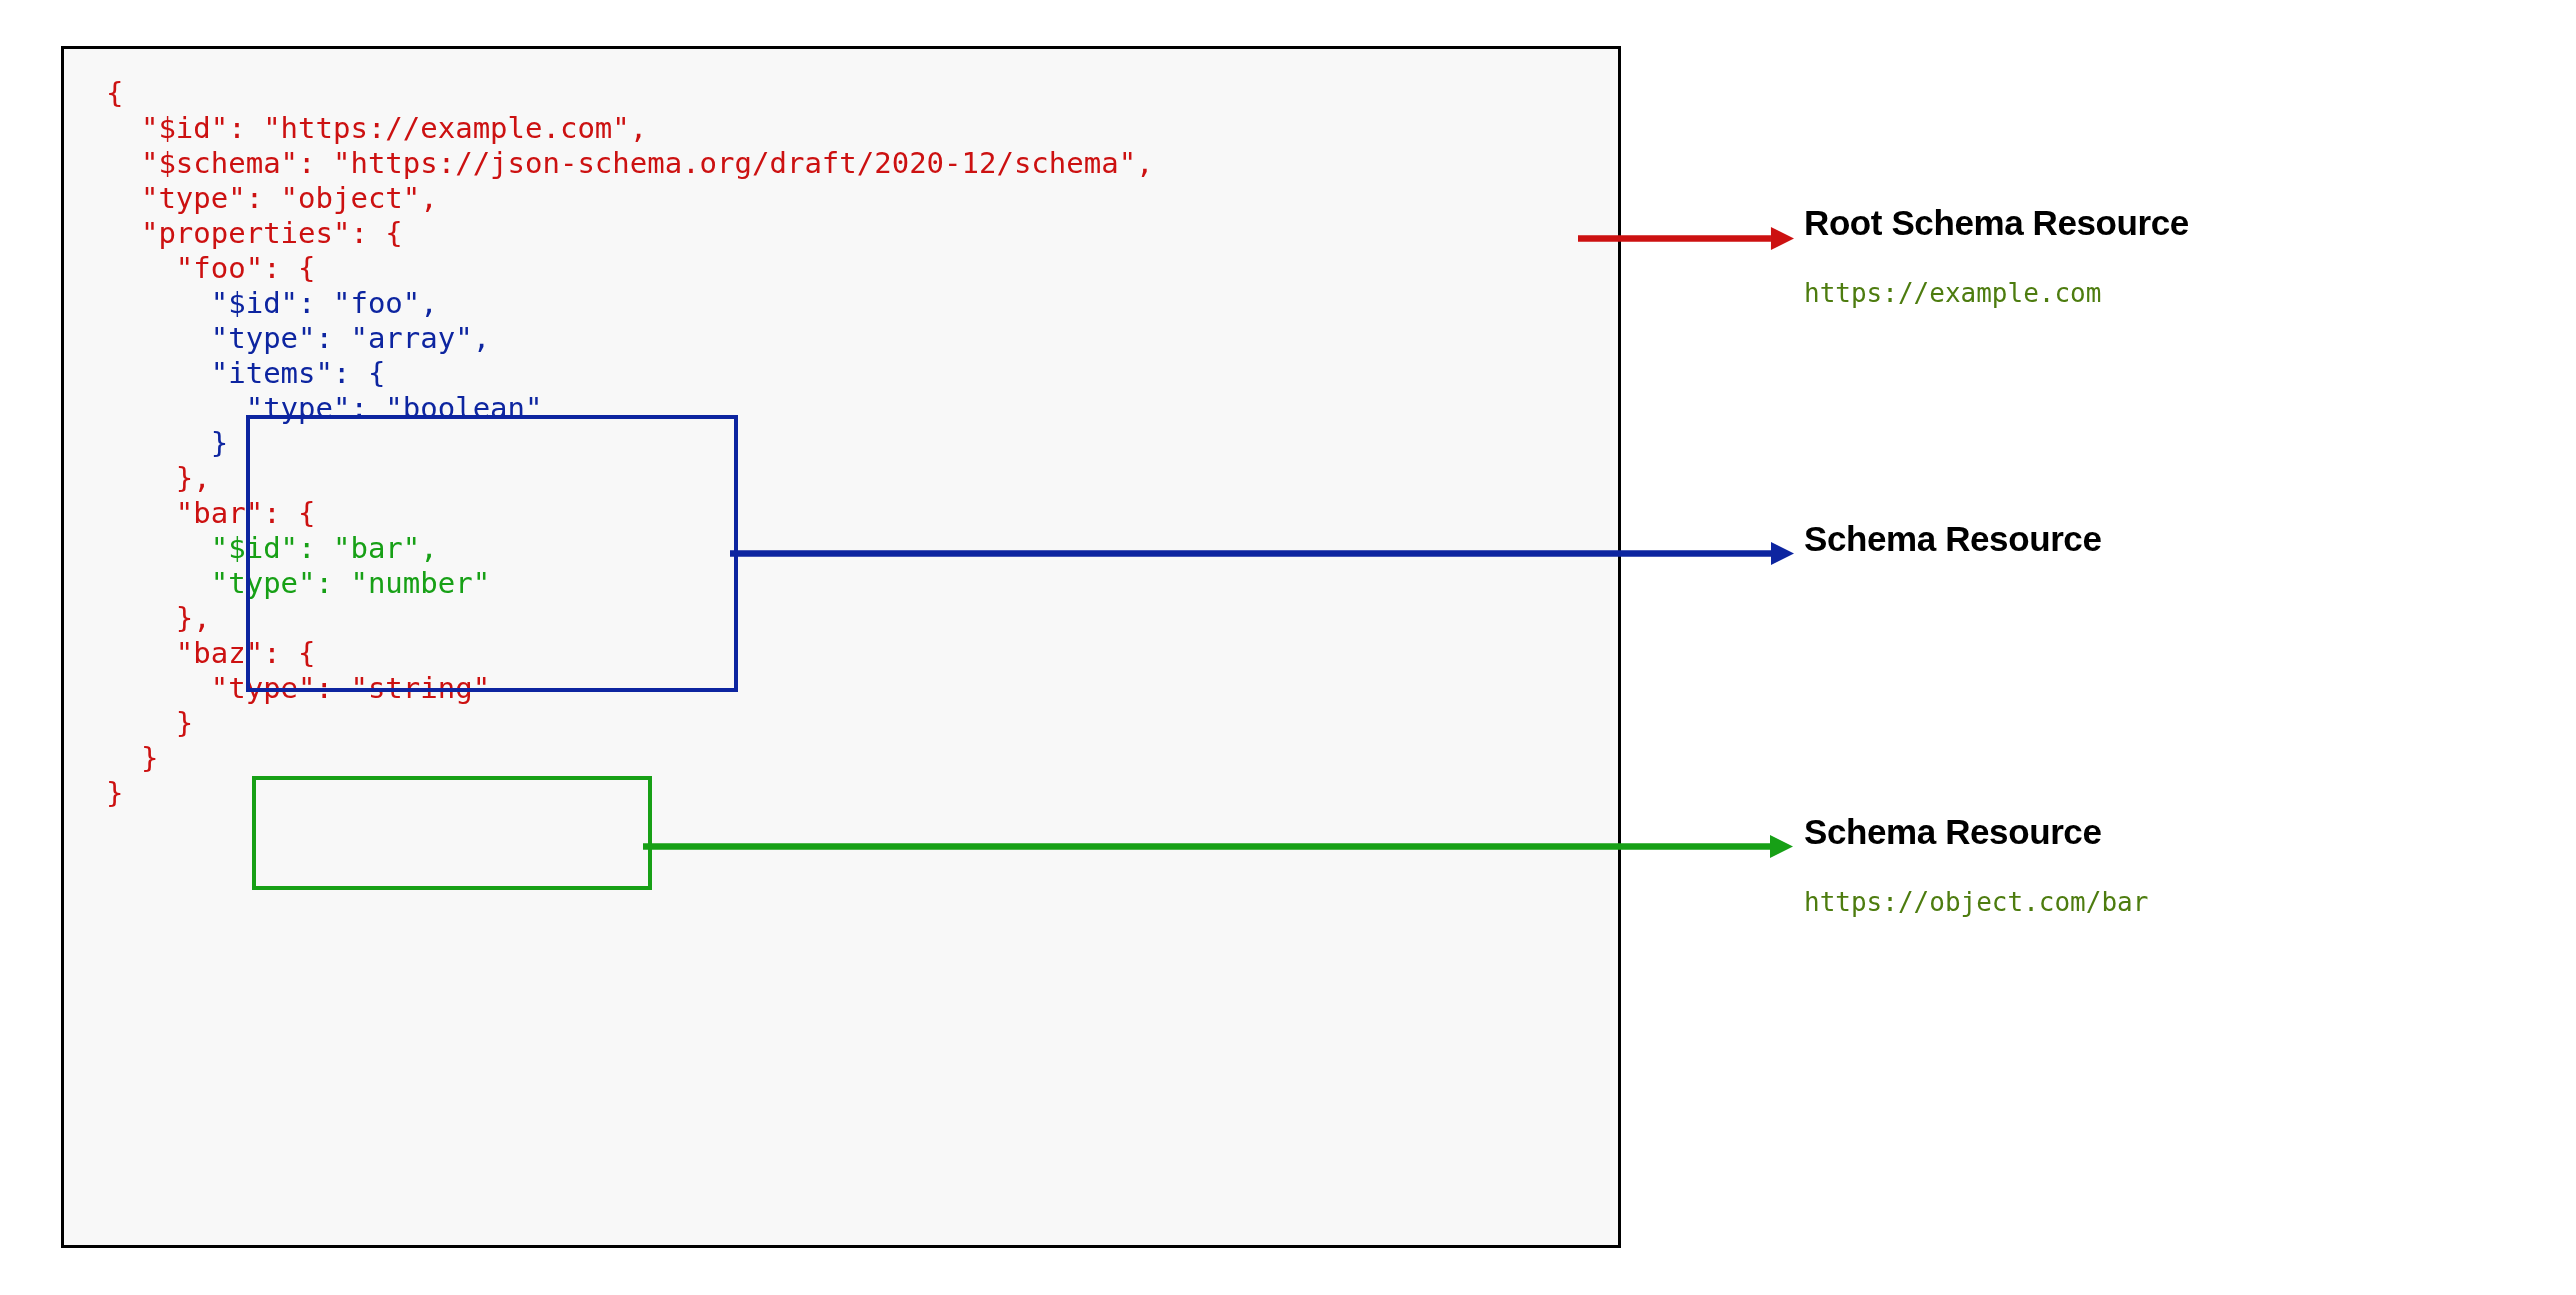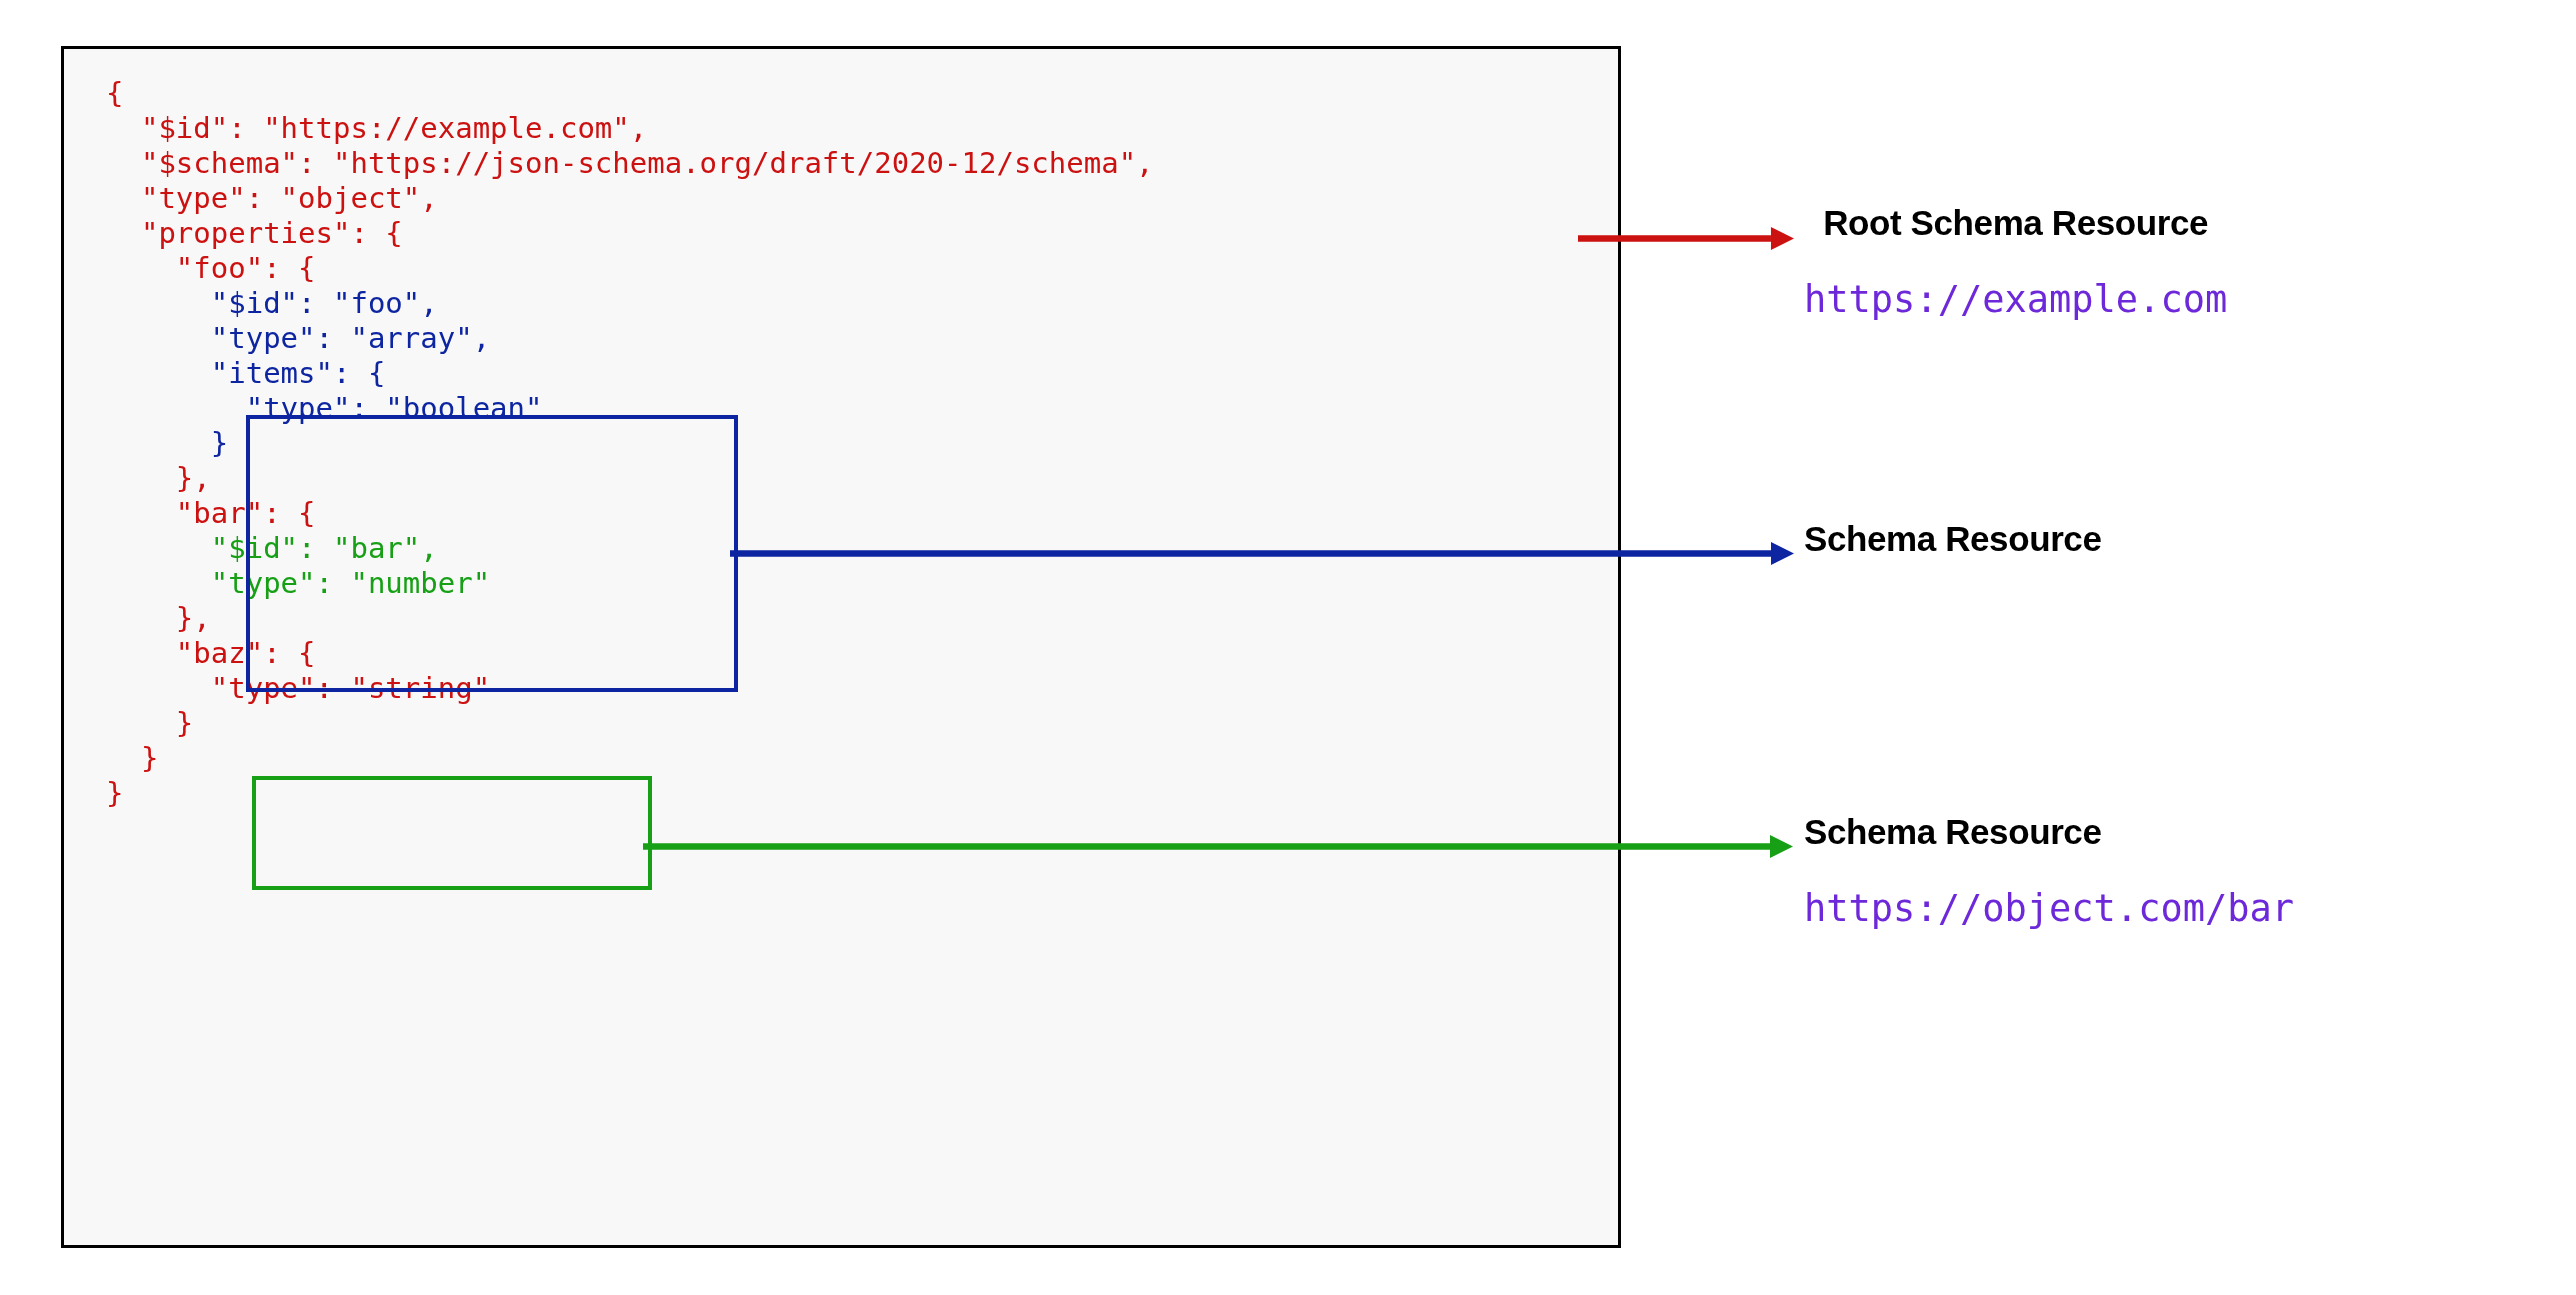--- a/index.html
+++ b/index.html
@@ -71,38 +71,38 @@
     position: absolute;
     height: 29px;
     display: block;
   }
   #arrow-root   { left: 1578px; top: 224px;  width: 216px; }
   #arrow-foo    { left: 730px; top: 539px;  width: 1064px; }
   #arrow-bar    { left: 643px;  top: 832px; width: 1150px; }
 
   
   .label-group { position: absolute; left: 1804px; }
-  #label-root { top: 203px; text-align: center; }
+  #label-root { top: 203px; }
   #label-foo  { top: 519px; }
   #label-bar  { top: 812px; }
 
   .label-title {
     margin: 0;
     font-family: "Liberation Sans Narrow", "Liberation Sans", sans-serif;
     font-size: 35px;
     font-weight: bold;
     color: #000000;
     letter-spacing: -0.4px;
     white-space: nowrap;
   }
   .label-url {
     margin: 35px 0 0 0;
     font-family: "DejaVu Sans Mono", "Liberation Mono", monospace;
-    font-size: 37px;
-    color: #6d28d9;
+    font-size: 26px;
+    color: #4d7c0f;
     white-space: nowrap;
   }
 </style>
 </head>
 <body>
 
 <div id="code-panel">
   <pre id="code-block"><span class="code-line ">{</span><span class="code-line ">  "$id": "https://example.com",</span><span class="code-line ">  "$schema": "https://json-schema.org/draft/2020-12/schema",</span><span class="code-line ">  "type": "object",</span><span class="code-line ">  "properties": {</span><span class="code-line ">    "foo": {</span><span class="code-line blue-text">      "$id": "foo",</span><span class="code-line blue-text">      "type": "array",</span><span class="code-line blue-text">      "items": {</span><span class="code-line blue-text">        "type": "boolean"</span><span class="code-line blue-text">      }</span><span class="code-line ">    },</span><span class="code-line ">    "bar": {</span><span class="code-line green-text">      "$id": "bar",</span><span class="code-line green-text">      "type": "number"</span><span class="code-line ">    },</span><span class="code-line ">    "baz": {</span><span class="code-line ">      "type": "string"</span><span class="code-line ">    }</span><span class="code-line ">  }</span><span class="code-line ">}</span></pre>
 </div>
 

